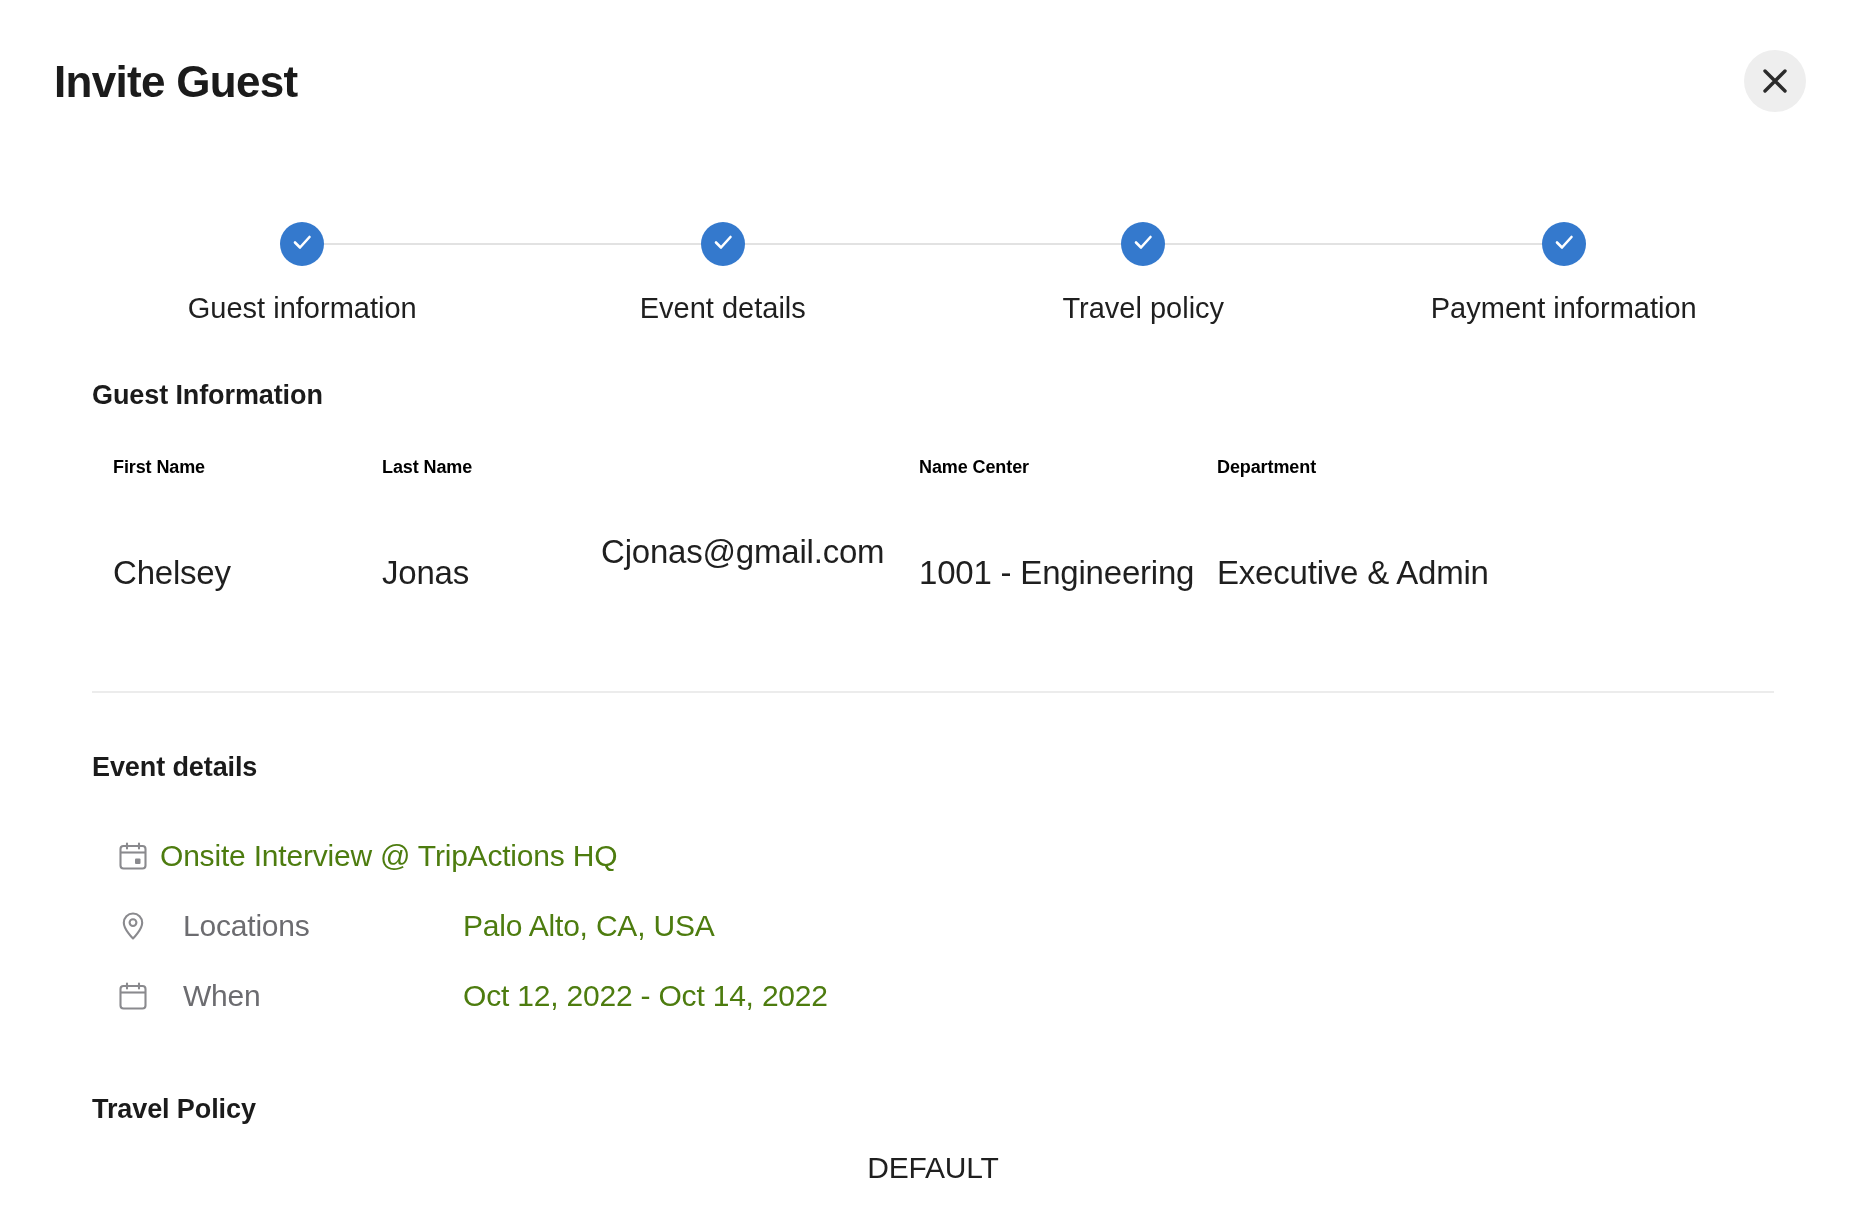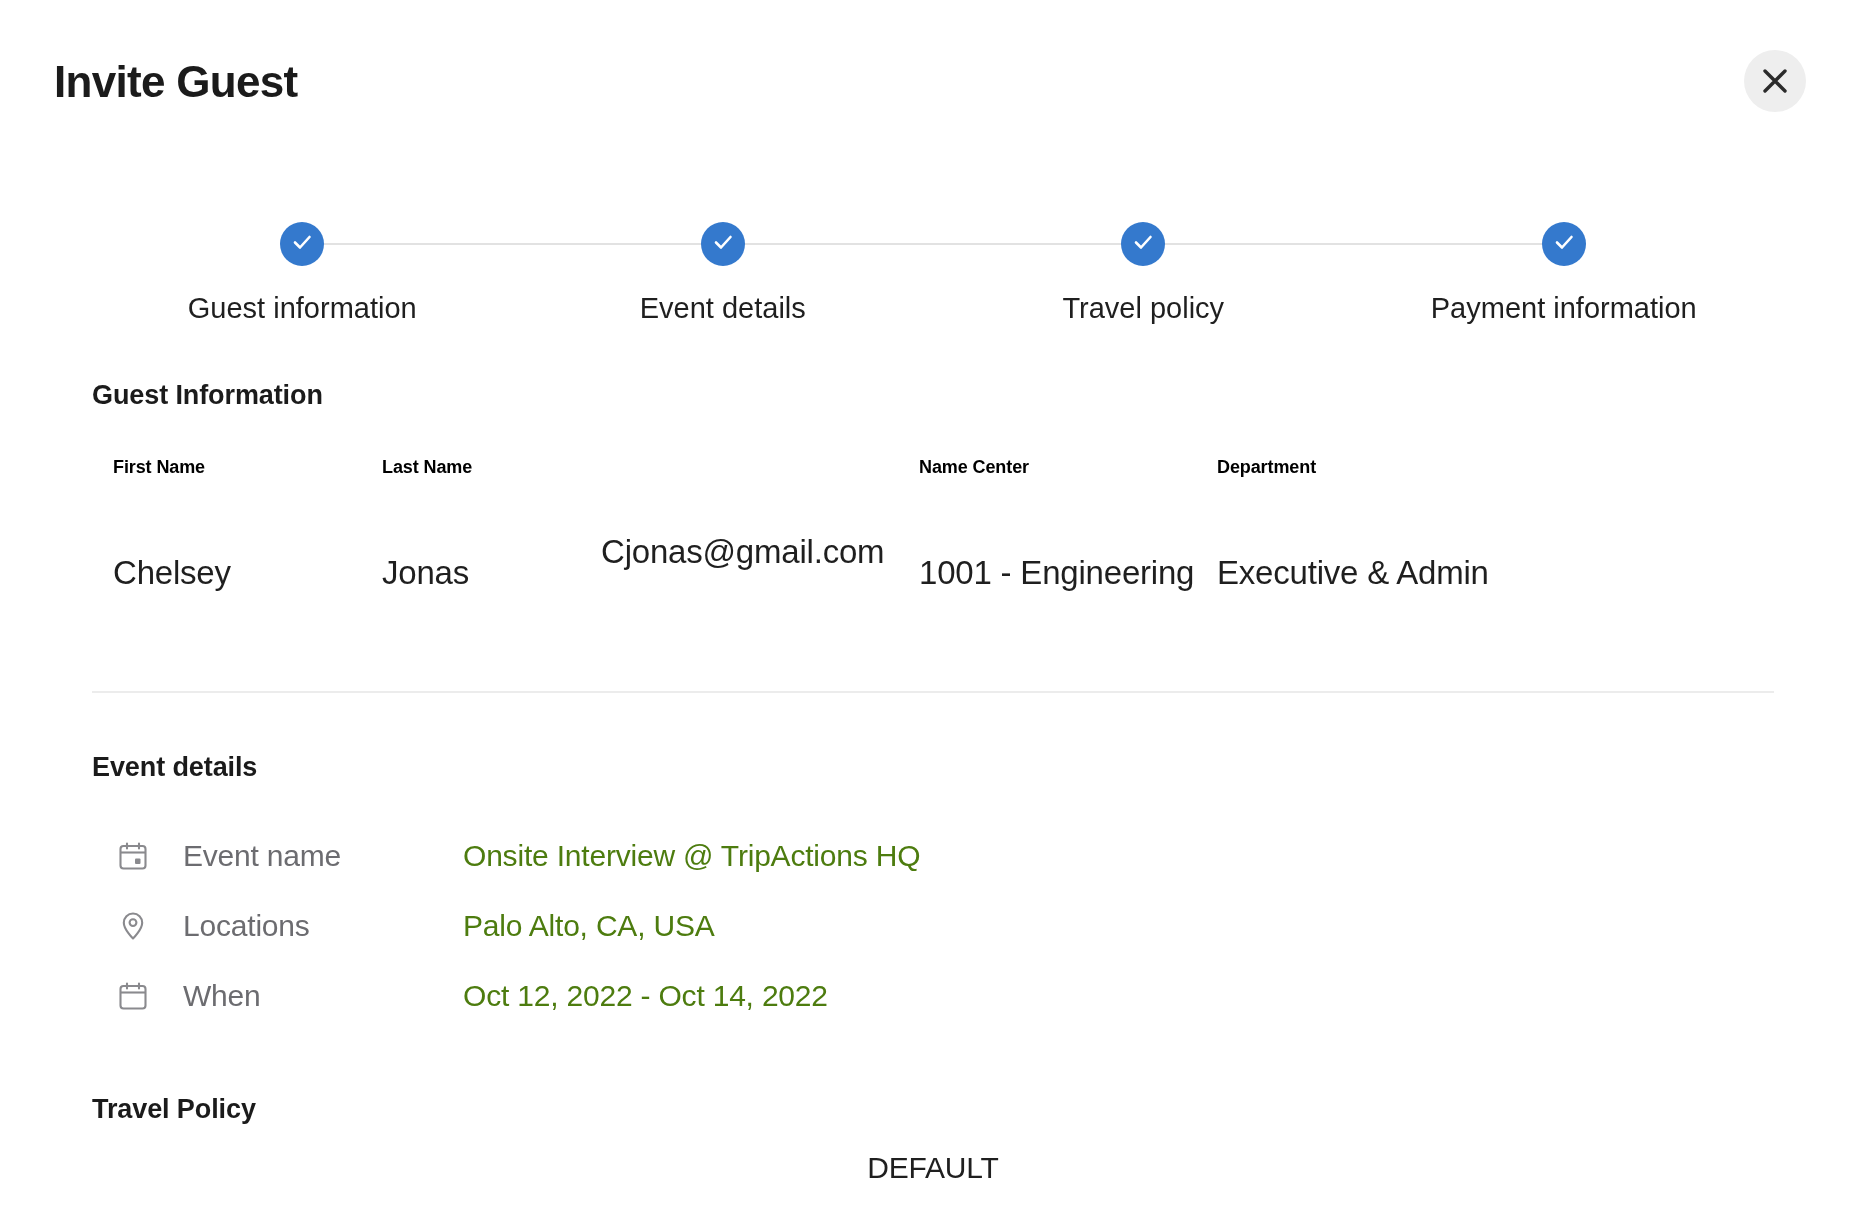--- a/index.html
+++ b/index.html
@@ -304,21 +304,20 @@
 
       <div class="event-row">
         <span class="event-icon">
           <svg width="34" height="34" viewBox="0 0 34 34" fill="none">
             <rect x="4.5" y="7" width="25" height="22.5" rx="3" stroke="#8a8a8e" stroke-width="2.1"></rect>
             <path d="M4.5 13.5 H29.5" stroke="#8a8a8e" stroke-width="2.1"></path>
             <path d="M11 4.5 V9.5 M23 4.5 V9.5" stroke="#8a8a8e" stroke-width="2.1" stroke-linecap="round"></path>
             <rect x="19" y="19.5" width="5.5" height="5.5" rx="1" fill="#8a8a8e"></rect>
           </svg>
         </span>
-        <span class="event-label">Event name</span>
         <span class="event-value">Onsite Interview @ TripActions HQ</span>
       </div>
 
       <div class="event-row">
         <span class="event-icon">
           <svg width="34" height="34" viewBox="0 0 34 34" fill="none">
             <path d="M17 4.5 C11.8 4.5 7.8 8.6 7.8 13.7 C7.8 20.4 17 29.5 17 29.5 C17 29.5 26.2 20.4 26.2 13.7 C26.2 8.6 22.2 4.5 17 4.5 Z" stroke="#8a8a8e" stroke-width="2.1" stroke-linejoin="round"></path>
             <circle cx="17" cy="13.6" r="3.4" stroke="#8a8a8e" stroke-width="2.1"></circle>
           </svg>
         </span>

